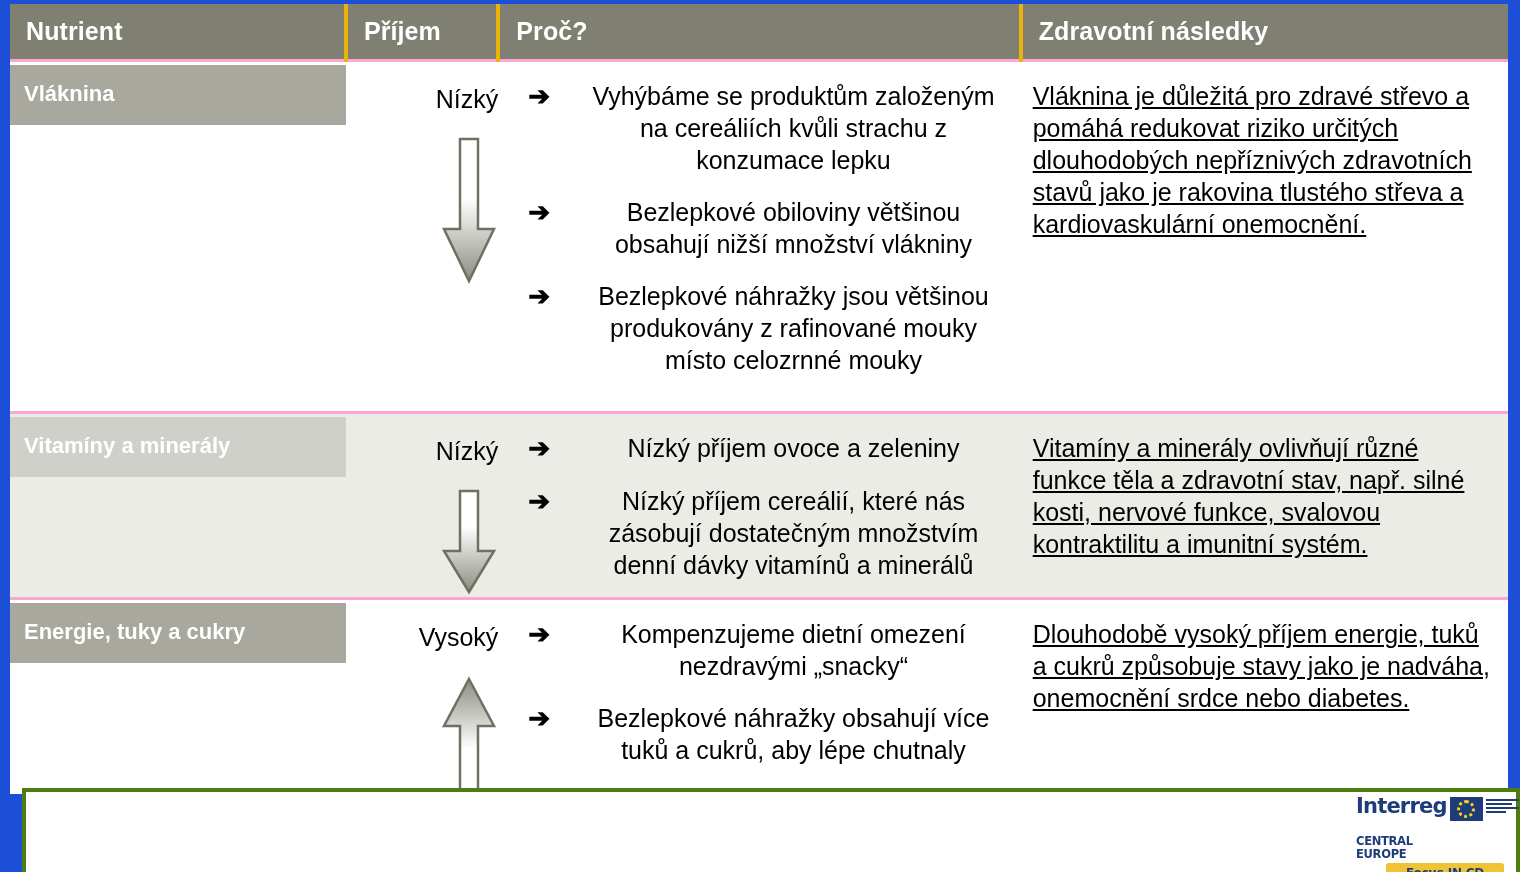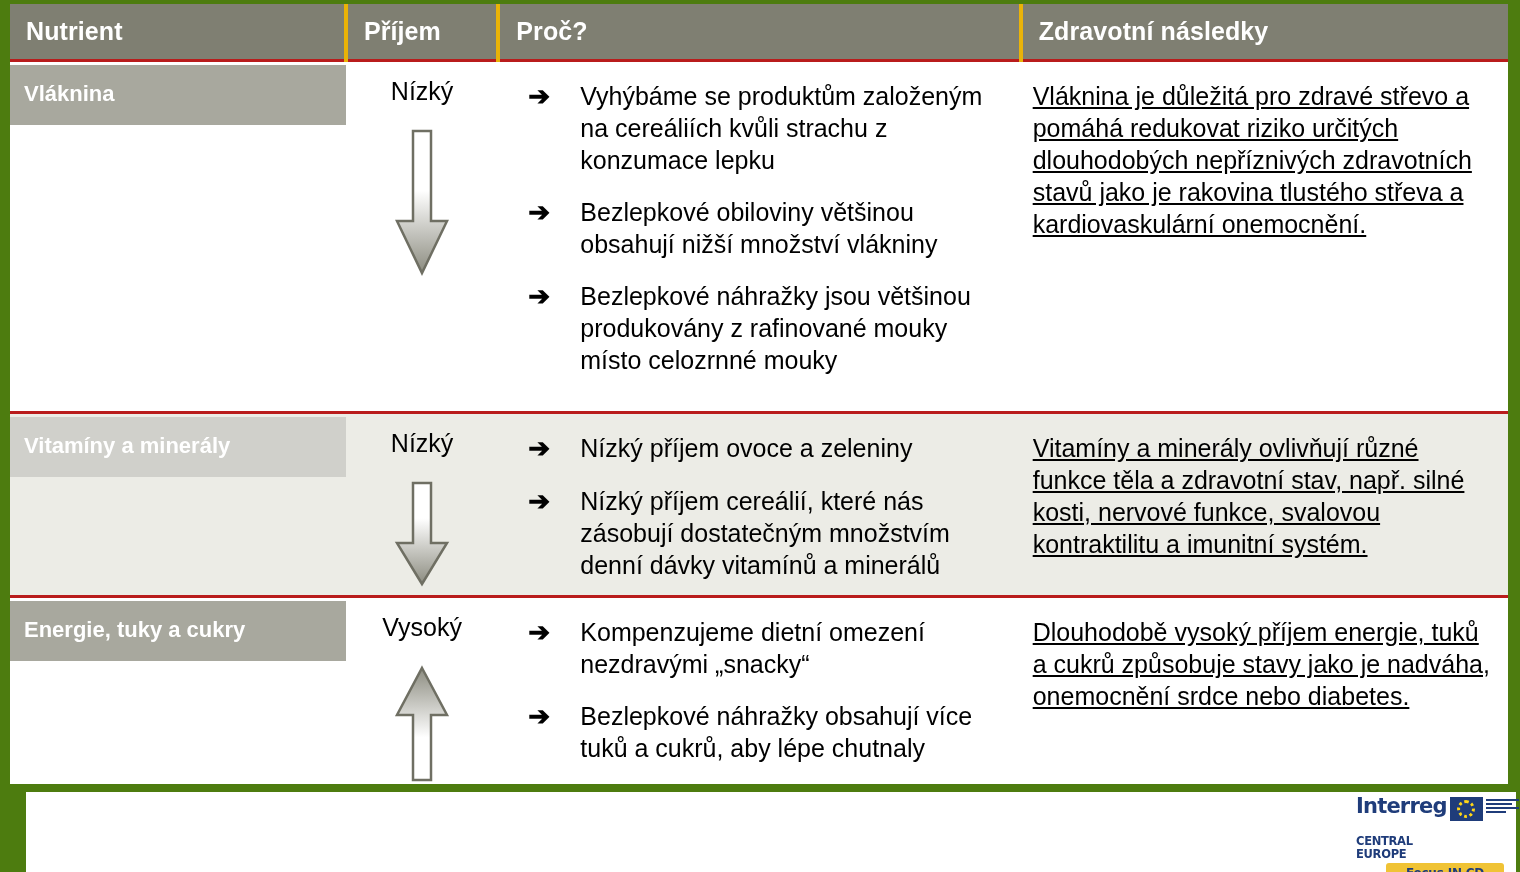--- a/index.html
+++ b/index.html
@@ -11,21 +11,21 @@
     width: 1520px;
     height: 872px;
     font-family: "Liberation Sans", sans-serif;
     overflow: hidden;
   }
 
   .sheet {
     position: relative;
     width: 1520px;
     height: 872px;
-    background: #4d7c0f;
+    background: #1d4ed8;
   }
 
   
   .table {
     position: absolute;
     left: 10px;
     top: 4px;
     width: 1498px;
     border-collapse: collapse;
     table-layout: fixed;
@@ -49,45 +49,45 @@
     padding-left: 16px;
   }
 
   
   .row-white  { background: #ffffff; }
   .row-tint   { background: #ecece6; }
 
   td.cell {
     vertical-align: top;
     padding: 0;
-    border-top: 3px solid #b91c1c;
+    border-top: 3px solid #f9a8d4;
   }
 
   
   .label-cell { width: 335px; padding: 0 !important; }
   .label-box {
     margin: 3px 0 3px 0;
     min-height: 60px;
     height: calc(100% - 6px);
     color: #ffffff;
     font-size: 22px;
     font-weight: bold;
     padding: 16px 10px 10px 14px;
     box-sizing: border-box;
   }
   .label-box.dark  { background: #a8a89e; }
   .label-box.light { background: #d0d0cb; }
 
   
   .intake-cell { width: 152px; text-align: center; }
   .intake-inner {
-    padding-top: 16px;
+    padding-top: 24px;
     display: flex;
     flex-direction: column;
-    align-items: center;
+    align-items: flex-end;
     gap: 12px;
   }
   .intake-word {
     font-size: 25px;
     color: #000000;
     line-height: 1.1;
     margin-bottom: 12px;
   }
   .arrow-svg { display: block; }
 
@@ -107,20 +107,21 @@
     color: #000000;
     line-height: 1.28;
     padding-left: 22px;
     box-sizing: border-box;
   }
   .bullet-text {
     flex: 1 1 auto;
     font-size: 25px;
     color: #000000;
     line-height: 1.28;
+    text-align: center;
   }
 
   
   .cons-cell { width: 486px; text-decoration: underline; }
   .cons-inner {
     padding: 18px 14px 14px 12px;
     font-size: 25px;
     color: #000000;
     line-height: 1.28;
   }

